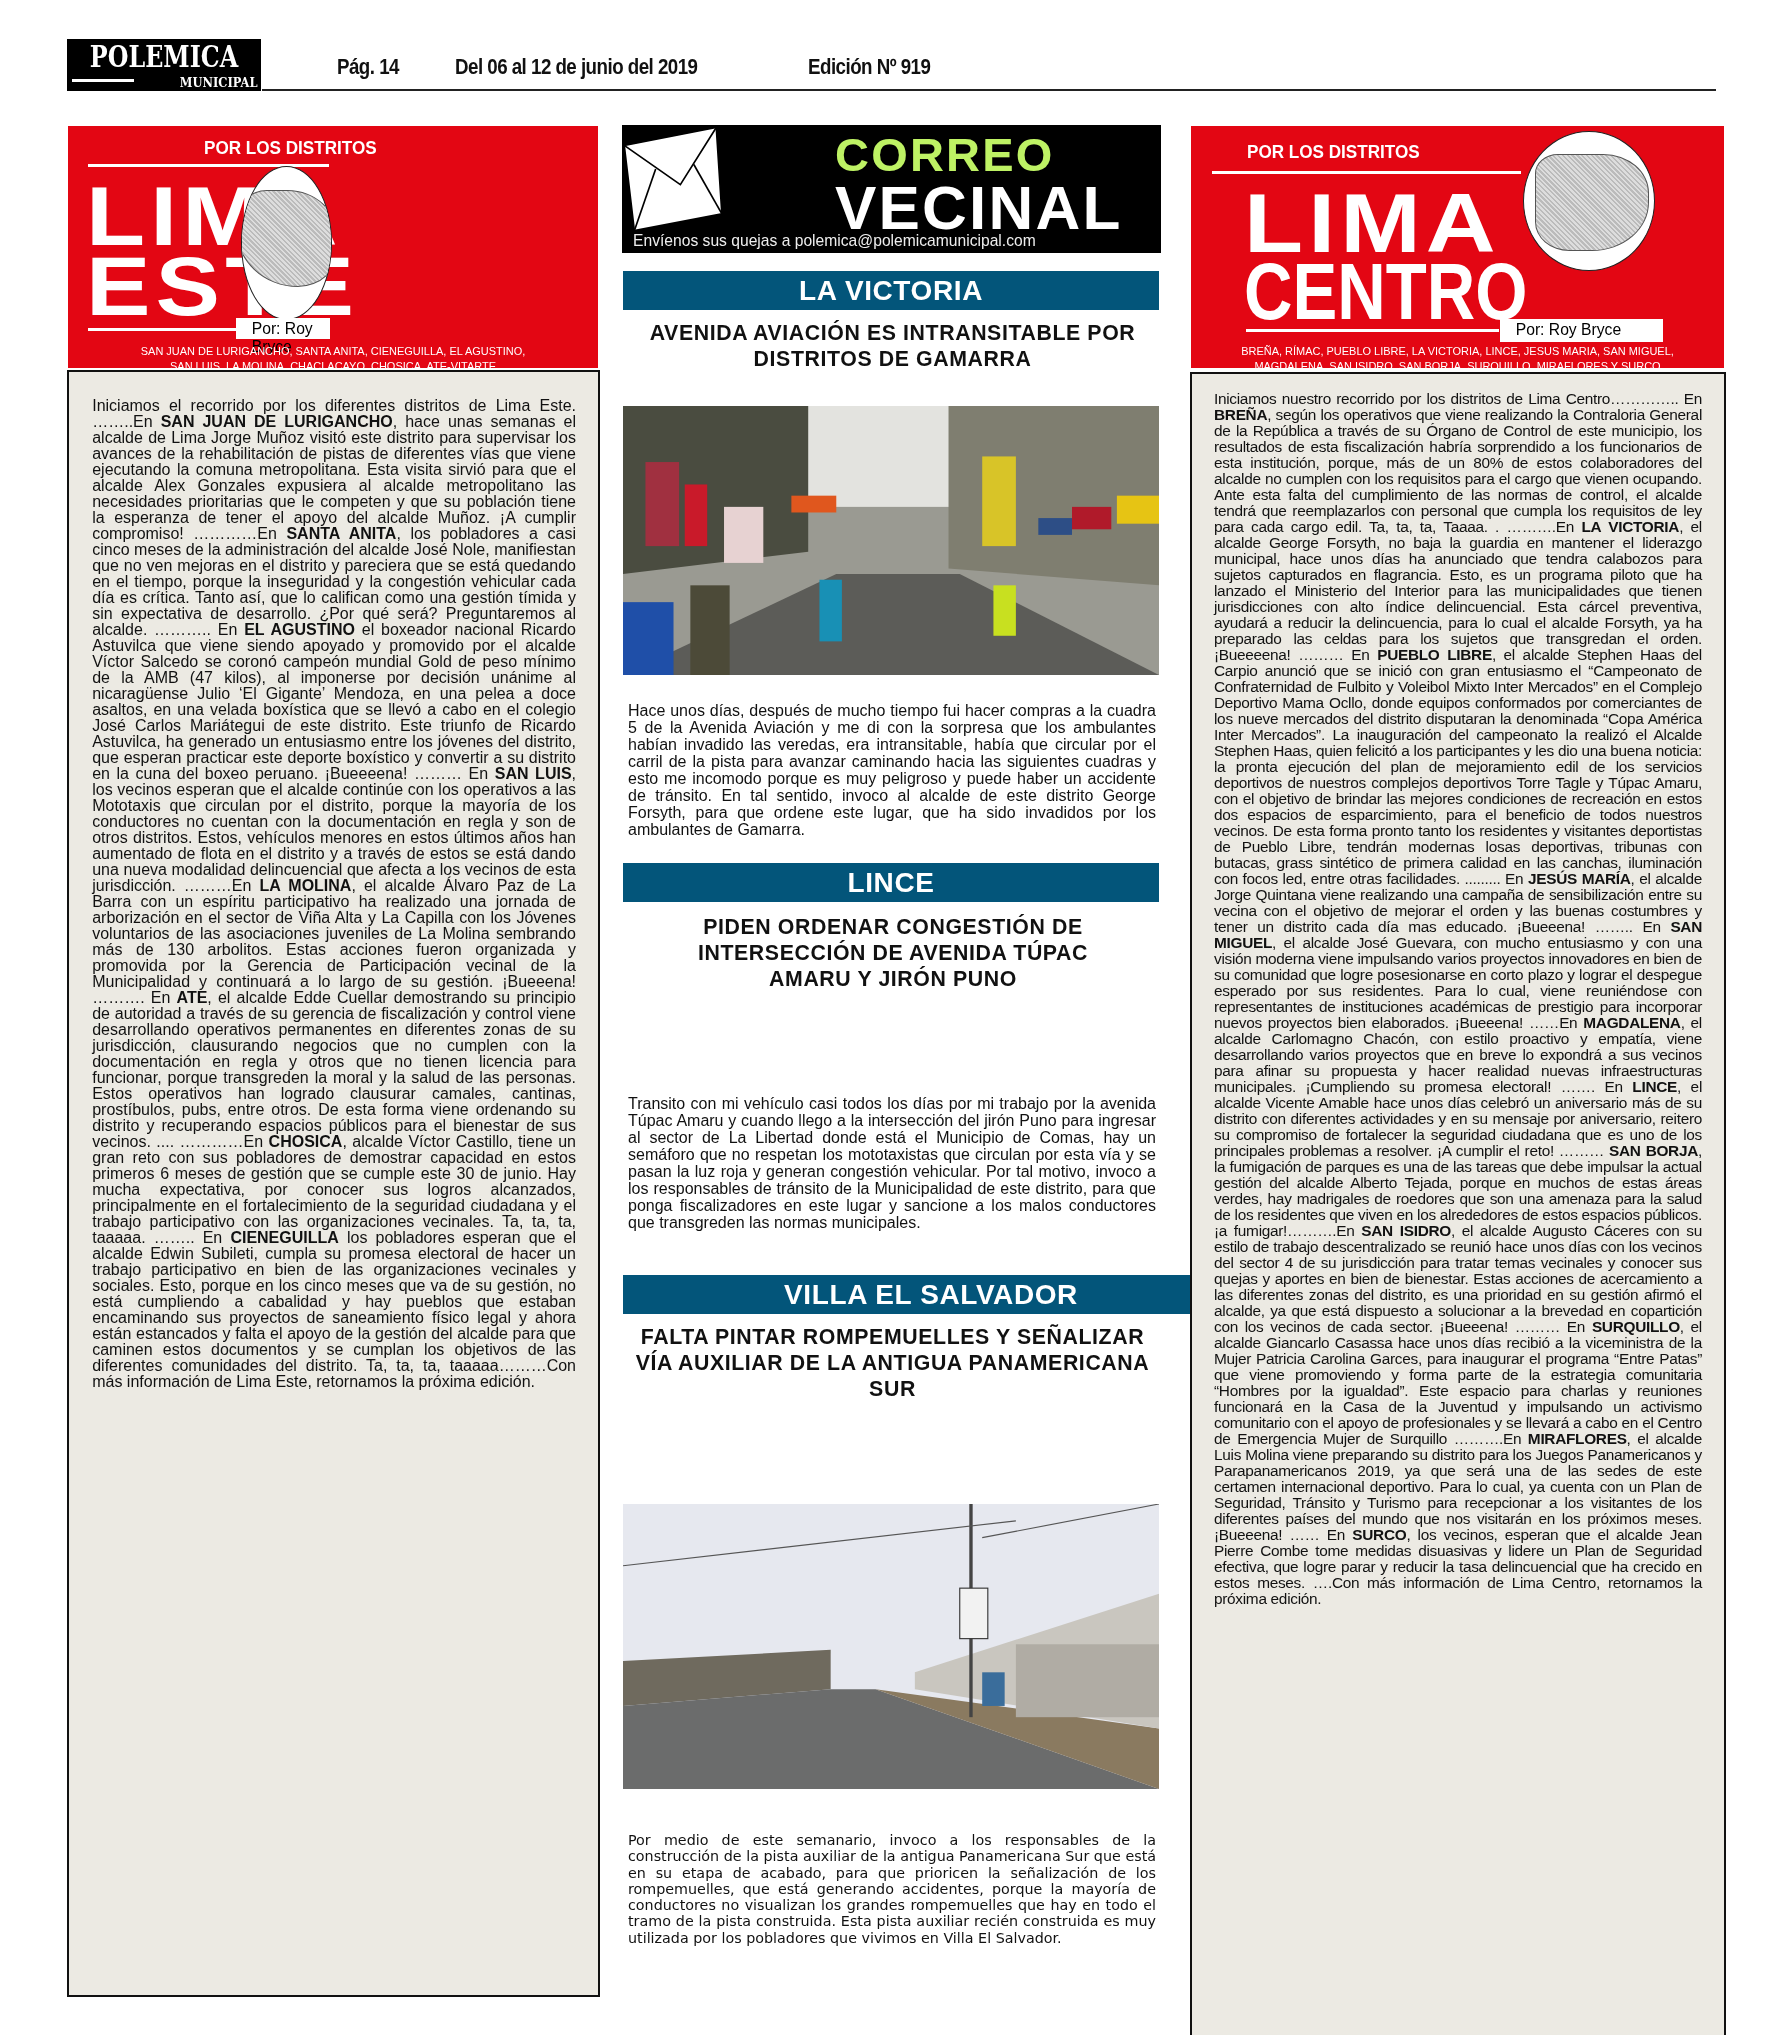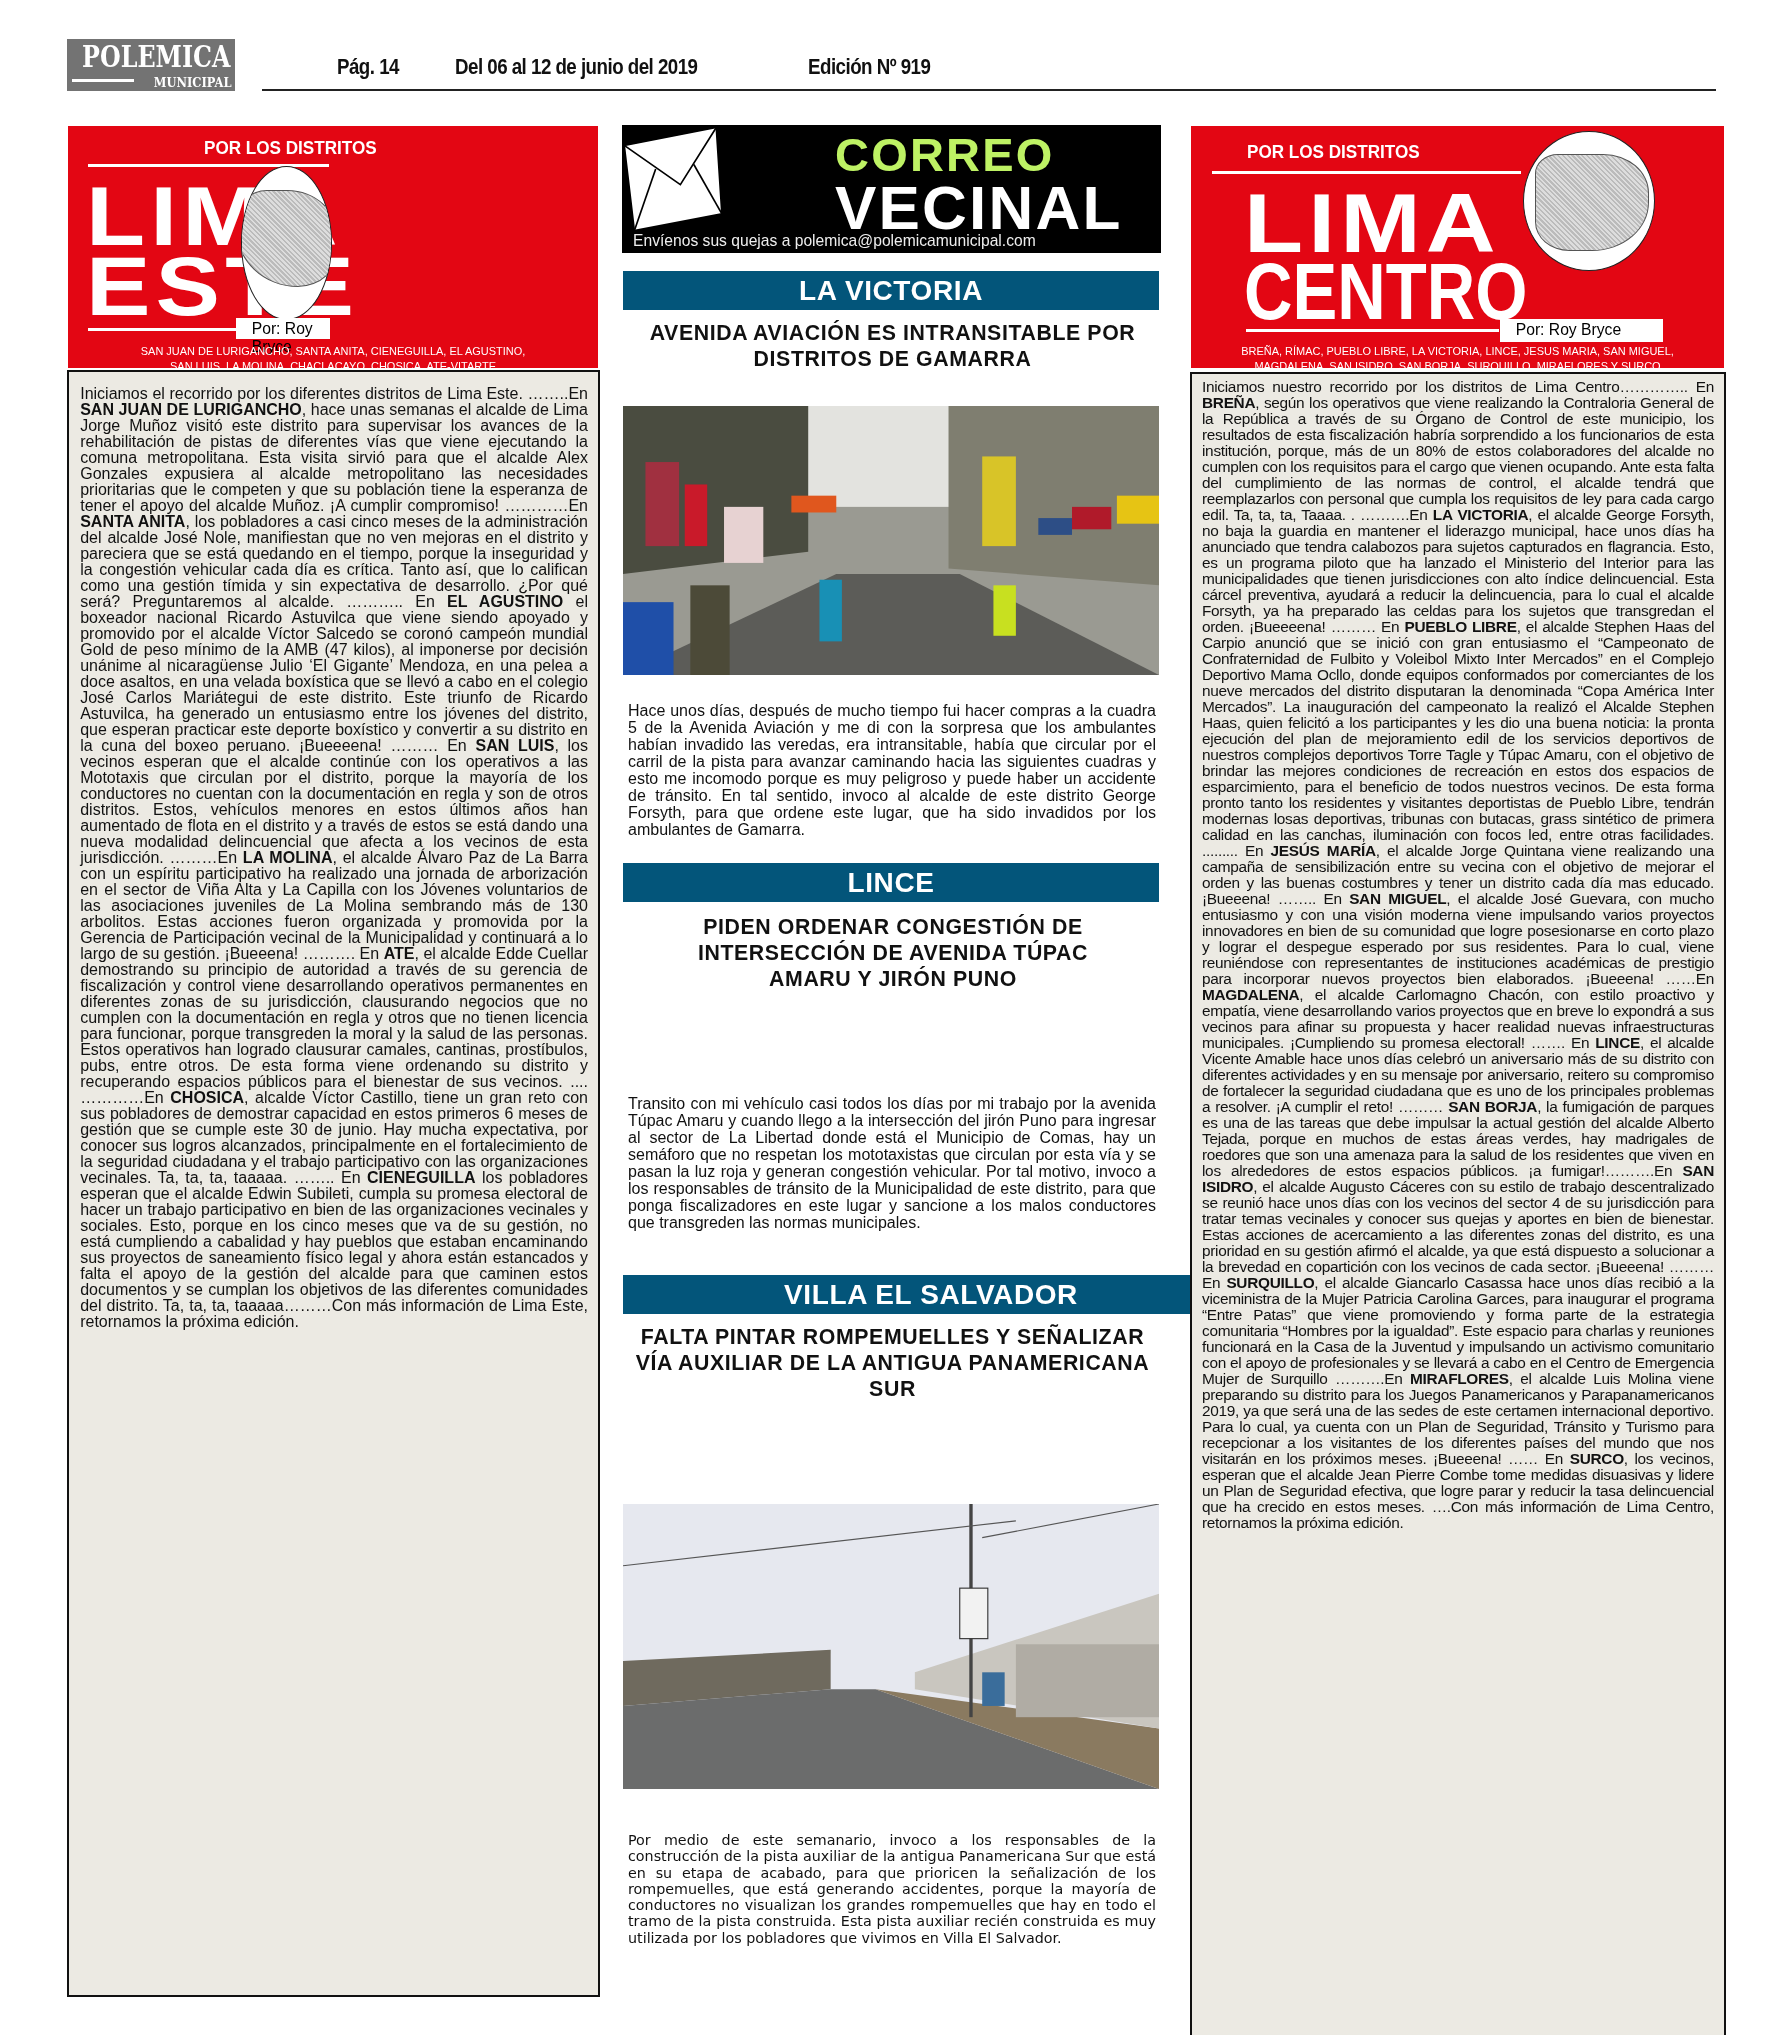--- a/index.html
+++ b/index.html
@@ -1,40 +1,40 @@
 <!DOCTYPE html>
 <html style="font-size:9px"><head>
 <meta charset="utf-8">
 <style>
   html, body { margin: 0; padding: 0; background: #ffffff; }
   body { width: 1790px; height: 2035px; position: relative; overflow: hidden; font-family: "Liberation Sans", sans-serif; color: #111; }
   .abs { position: absolute; }
 
   
-  .logo { left: 67px; top: 39px; width: 168px; height: 52px; background: #737373; color: #fff; }
+  .logo { left: 67px; top: 39px; width: 194px; height: 52px; background: #000000; color: #fff; }
   .logo .l1 { position: absolute; left: 0; right: 0; top: 1.1px; text-align: center; font-family: "DejaVu Serif", serif; font-weight: bold; font-size: 29px; letter-spacing: 0px; transform: scaleX(0.82); }
   .logo .bar { position: absolute; left: 4.5px; top: 40px; width: 62px; height: 2.8px; background: #fff; }
   .logo .l2 { position: absolute; right: 3.4px; top: 35px; font-family: "DejaVu Serif", serif; font-weight: bold; font-size: 13.5px; transform: scaleX(0.85); transform-origin: right; }
   .hdr-text { top: 55px; font-weight: bold; font-size: 21.3px; letter-spacing: -0.6px; transform: scaleX(0.88); transform-origin: left; }
   .rule { left: 262px; top: 89px; width: 1454px; height: 2.2px; background: #222; }
 
   
   .banner { background: #e30613; color: #fff; }
   .banner .por { position: absolute; font-weight: bold; font-size: 19px; transform: scaleX(0.9); transform-origin: left; }
   .banner .hr { position: absolute; height: 3.4px; background: #fff; }
   .banner .big { position: absolute; font-weight: bold; font-size: 84px; line-height: 1; letter-spacing: 4.5px; transform: scaleX(1.15); transform-origin: left; }
   .banner .big2 { position: absolute; font-weight: bold; font-size: 79px; line-height: 1; transform: scaleX(0.85); transform-origin: left; }
   .banner .by { position: absolute; background: #fff; color: #000; font-size: 15.7px; padding: 2.2px 0 0 15.7px; box-sizing: border-box; }
   .banner .dists { position: absolute; left: 0; right: 0; text-align: center; font-size: 11.8px; line-height: 14.6px; transform: scaleX(0.93); }
   .map { position: absolute; border: 1.7px solid #222; border-radius: 50%; background: #fff; overflow: hidden; }
   .map .shade { position: absolute; background: repeating-linear-gradient(45deg,#bbb 0 1.7px,#ddd 1.7px 3.4px); border: 1.1px solid #555; }
 
   
   .txtbox { background: #eceae3; border: 2.8px solid #111; box-sizing: border-box; }
-  .txtbox p { margin: 0; text-align: justify; font-size: 16px; line-height: 16px; }
+  .txtbox p { margin: 12px; text-align: justify; font-size: 16px; line-height: 16px; }
   .txtbox b { font-weight: bold; }
 
   
   .correo { left: 622px; top: 125px; width: 539px; height: 128px; background: #000; }
   .env { position: absolute; left: 0; top: 0; }
   .correo .t1 { position: absolute; left: 213px; top: 5.6px; color: #bef264; font-weight: bold; font-size: 47px; line-height: 1; letter-spacing: 2.2px; }
   .correo .t2 { position: absolute; left: 213px; top: 52px; color: #fff; font-weight: bold; font-size: 62px; line-height: 1; letter-spacing: 2.2px; }
   .correo .sub { position: absolute; left: 11.2px; top: 106px; color: #eee; font-size: 17px; transform: scaleX(0.92); transform-origin: left; }
 
   .secbar { background: #03557a; color: #fff; text-align: center; font-weight: bold; font-size: 28px; line-height: 39px; height: 39px; letter-spacing: 0.6px; }

